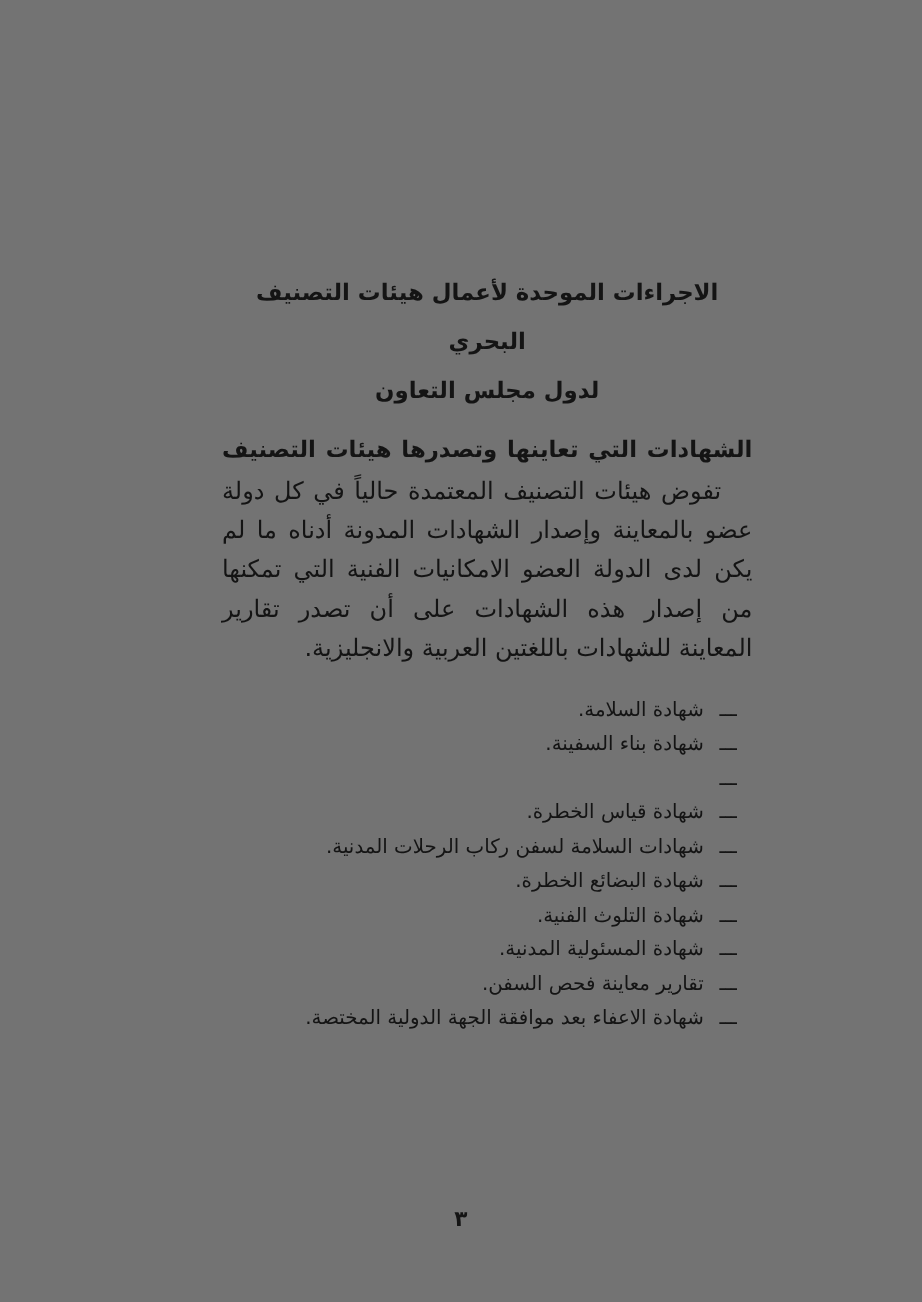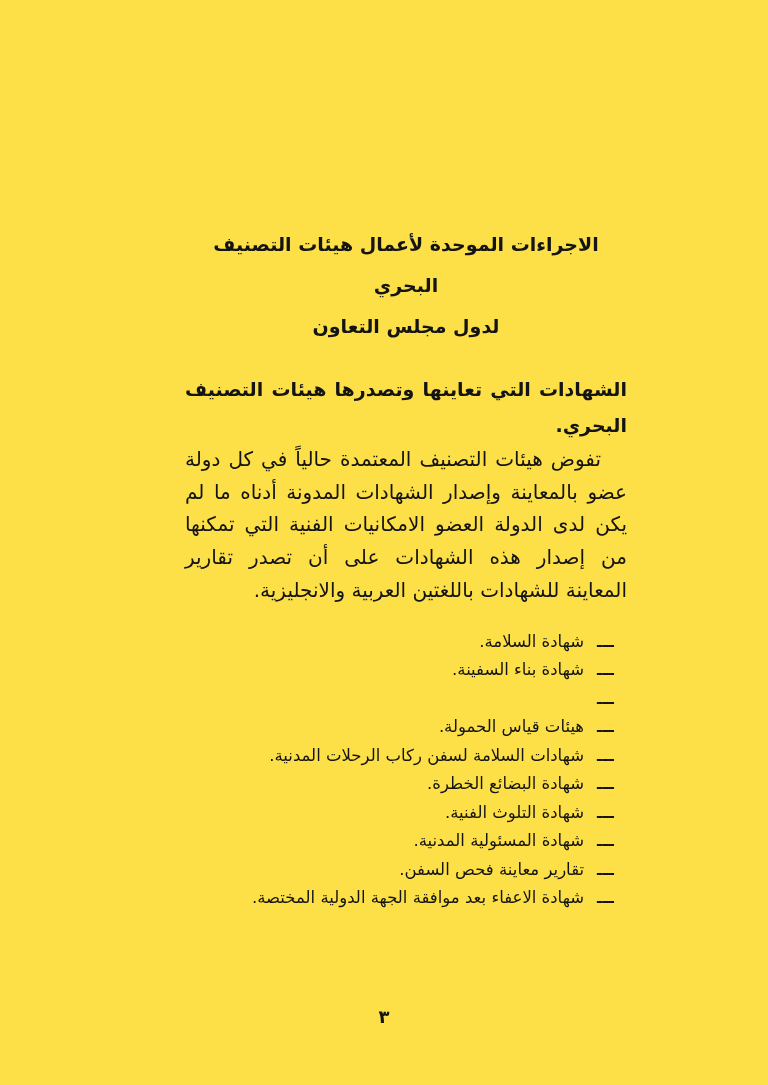--- a/index.html
+++ b/index.html
@@ -8,39 +8,39 @@
     width: 768px;
     height: 1085px;
     font-family: "DejaVu Sans", sans-serif;
     color: #141414;
     overflow: hidden;
   }
   .page {
     position: relative;
     width: 768px;
     height: 1085px;
-    background: #fde047;
+    background: #737373;
     overflow: hidden;
   }
   .content {
     position: absolute;
     top: 0;
     left: 185px;
     right: 141px;
     direction: rtl;
   }
   .doc-title {
     margin-top: 224px;
     text-align: center;
     font-weight: bold;
     font-size: 19px;
     line-height: 2.15;
   }
   .section-heading {
-    margin-top: 24px;
+    margin-top: 10px;
     font-weight: bold;
     font-size: 19px;
     line-height: 1.9;
   }
   .heading-line-stretch {
     text-align: justify;
     text-align-last: justify;
   }
   .heading-line-end {
     text-align: right;
@@ -57,21 +57,21 @@
     font-size: 16.5px;
   }
   .list-item {
     display: flex;
     align-items: baseline;
     gap: 13px;
     line-height: 28.5px;
   }
   .bullet {
     flex: 0 0 auto;
-    font-weight: bold;
+    font-weight: normal;
   }
   .page-number {
     position: absolute;
     top: 1006px;
     left: 0;
     width: 768px;
     text-align: center;
     font-size: 18px;
     font-weight: bold;
     direction: rtl;
@@ -83,40 +83,39 @@
 <div class="page">
   <div class="content">
 
     <div class="doc-title">
       <div>الاجراءات الموحدة لأعمال هيئات التصنيف البحري</div>
       <div>لدول مجلس التعاون</div>
     </div>
 
     <div class="section-heading">
       <div class="heading-line-stretch">الشهادات التي تعاينها وتصدرها هيئات التصنيف</div>
-      <div class="heading-line-end">البحري.</div>
     </div>
 
     <p class="body-paragraph">تفوض هيئات التصنيف المعتمدة حالياً في كل دولة عضو بالمعاينة وإصدار الشهادات المدونة أدناه ما لم يكن لدى الدولة العضو الامكانيات الفنية التي تمكنها من إصدار هذه الشهادات على أن تصدر تقارير المعاينة للشهادات باللغتين العربية والانجليزية.</p>
 
     <div class="cert-list">
       <div class="list-item">
         <span class="bullet">ـــ</span>
         <span class="cert-text">شهادة السلامة.</span>
       </div>
       <div class="list-item">
         <span class="bullet">ـــ</span>
         <span class="cert-text">شهادة بناء السفينة.</span>
       </div>
       <div class="list-item">
         <span class="bullet">ـــ</span>
       </div>
       <div class="list-item">
         <span class="bullet">ـــ</span>
-        <span class="cert-text">هيئات قياس الحمولة.</span>
+        <span class="cert-text">شهادة قياس الخطرة.</span>
       </div>
       <div class="list-item">
         <span class="bullet">ـــ</span>
         <span class="cert-text">شهادات السلامة لسفن ركاب الرحلات المدنية.</span>
       </div>
       <div class="list-item">
         <span class="bullet">ـــ</span>
         <span class="cert-text">شهادة البضائع الخطرة.</span>
       </div>
       <div class="list-item">

